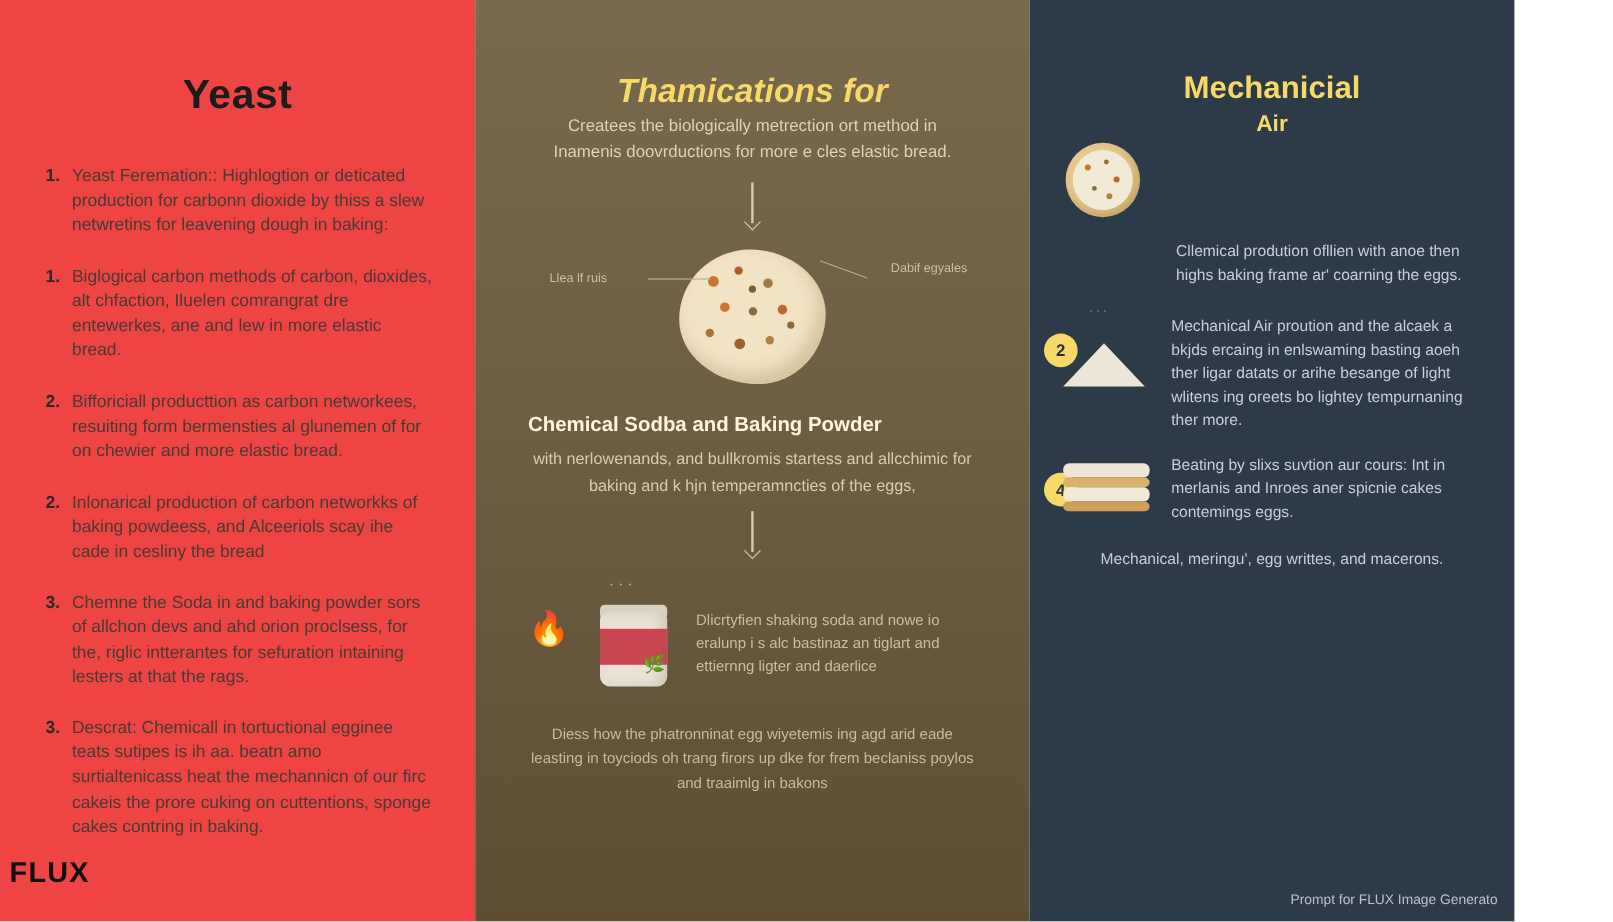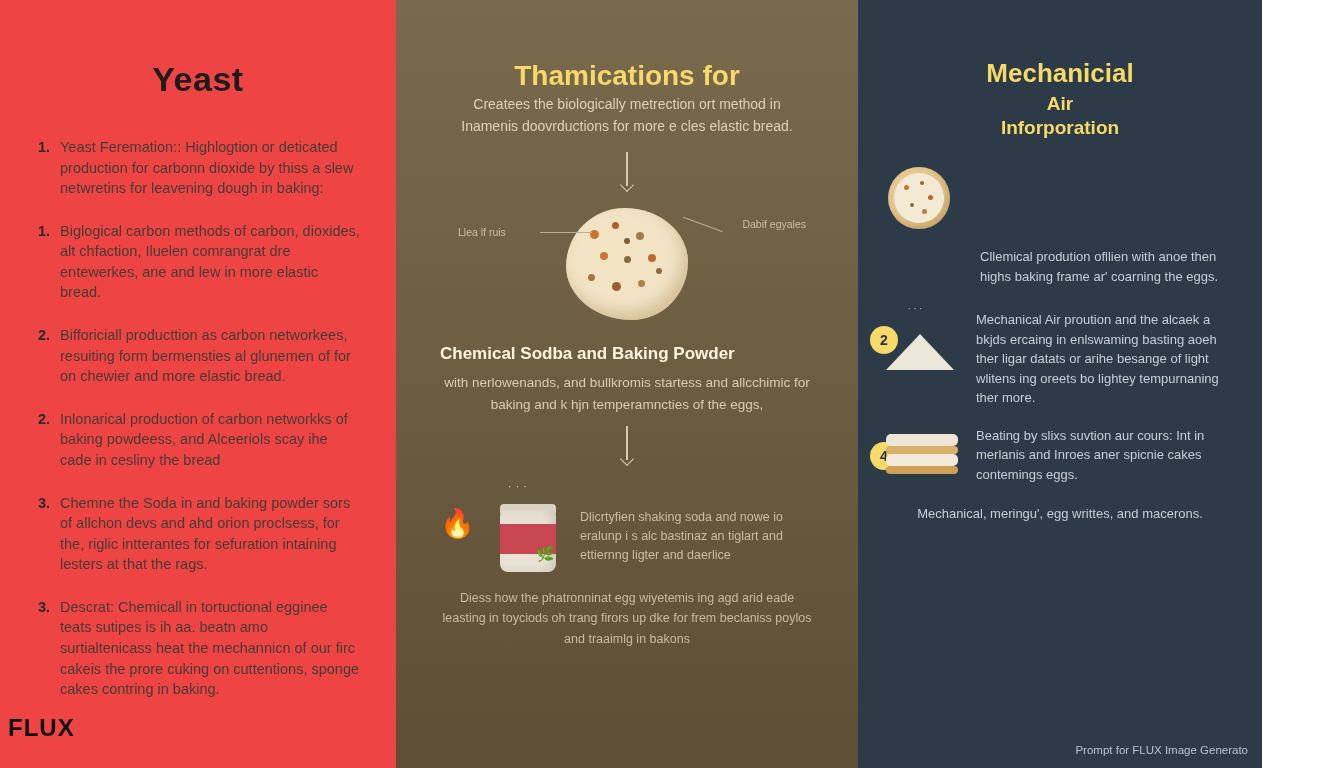--- a/index.html
+++ b/index.html
@@ -78,20 +78,21 @@
     padding: 58px 44px 20px 44px;
     color: #efe6d2;
   }
   .col-chem h1 {
     margin: 0;
     text-align: center;
     font-size: 28px;
     font-weight: bold;
     color: #f6d968;
     line-height: 1.25;
+    font-style: italic;
   }
   .col-chem h2 {
     margin: 6px 0 30px 0;
     text-align: center;
     font-size: 20px;
     font-weight: bold;
     color: #f6d968;
   }
   .chem-lead {
     text-align: center;
@@ -227,21 +228,21 @@
     color: #cfc3a9;
     letter-spacing: 3px;
   }
   .can-note {
     font-size: 12.5px;
     line-height: 1.55;
     color: #cbbda2;
     padding-top: 24px;
   }
   .chem-foot {
-    margin-top: 12px;
+    margin-top: 26px;
     text-align: center;
     font-size: 12.5px;
     line-height: 1.65;
     color: #c9bb9f;
   }
 
   
   .col-mech {
     width: 404px;
     background: #2c3b47;
@@ -444,21 +445,20 @@
       </div>
       <div class="can-note">Dlicrtyfien shaking soda and nowe io eralunp i s alc bastinaz an tiglart and ettiernng ligter and daerlice</div>
     </div>
 
     <div class="chem-foot">Diess how the phatronninat egg wiyetemis ing agd arid eade leasting in toyciods oh trang firors up dke for frem beclaniss poylos and traaimlg in bakons</div>
   </div>
 
   <div class="col-mech">
     <h1>Mechanicial</h1>
     <h2>Air</h2>
-    <h3>Inforporation</h3>
 
     <div class="m-row">
       <div class="m-icon">
         <span class="cookie"></span>
         <span class="cookie-inner">
           <span class="bub" style="left:10px;top:12px;width:5px;height:5px;background:#c8762f;"></span>
           <span class="bub" style="left:26px;top:8px;width:4px;height:4px;background:#9b6a33;"></span>
           <span class="bub" style="left:34px;top:22px;width:5px;height:5px;background:#c0662c;"></span>
           <span class="bub" style="left:16px;top:30px;width:4px;height:4px;background:#8d6a3c;"></span>
           <span class="bub" style="left:28px;top:36px;width:5px;height:5px;background:#b5813f;"></span>

